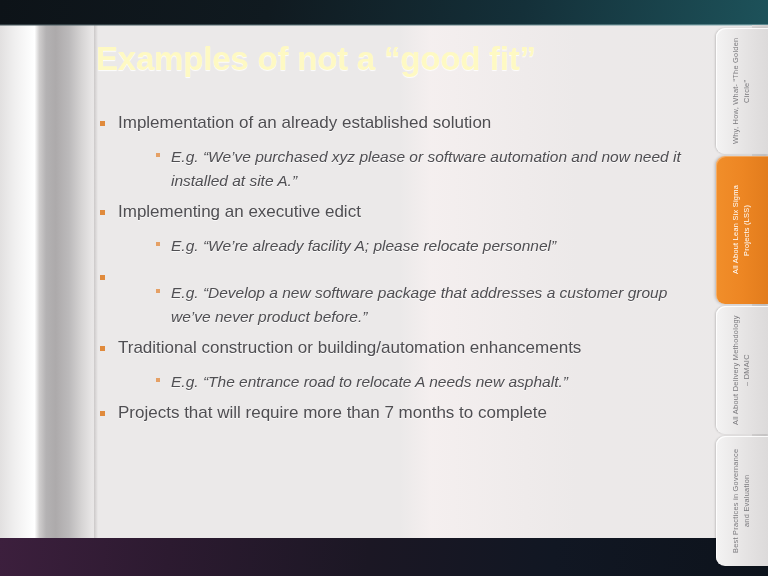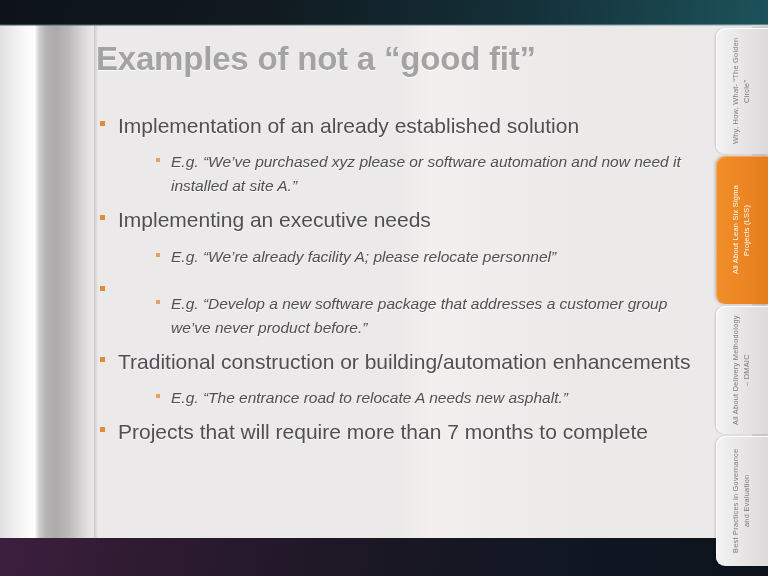--- a/index.html
+++ b/index.html
@@ -83,21 +83,21 @@
     z-index:3; pointer-events:none;
   }
 
   
   .title {
     position:absolute; left:96px; top:40px;
     width:590px;
     z-index:4;
     font-size:33px;
     font-weight:bold;
-    color:#a3a3a3;
+    color:#fef9c3;
     letter-spacing:-0.2px;
     text-shadow:0 1px 1px rgba(255,255,255,.9);
   }
 
   
   .body-copy {
     position:absolute; left:100px; top:112px;
     width:600px; height:400px;
     z-index:4;
   }
@@ -123,21 +123,21 @@
     margin-right:13px;
   }
   .lvl2 .mark {
     width:4px; height:4px;
     background:#e5a065;
     margin-top:8px;
     margin-right:11px;
   }
 
   .txt1 {
-    font-size:21px;
+    font-size:17px;
     color:#4f4e52;
     line-height:1.30;
     padding-bottom:10px;
     text-shadow:0 1px 0 rgba(255,255,255,.75);
   }
   .txt2 {
     font-size:15.5px;
     font-style:italic;
     color:#4f4e52;
     line-height:1.55;
@@ -217,21 +217,21 @@
       <span class="txt1">Implementation of an already established solution</span>
     </div>
 
     <div class="lvl2">
       <span class="mark"></span>
       <span class="txt2 wide">E.g. “We’ve purchased xyz please or software automation and now need it installed at site A.”</span>
     </div>
 
     <div class="lvl1">
       <span class="mark"></span>
-      <span class="txt1">Implementing an executive needs</span>
+      <span class="txt1">Implementing an executive edict</span>
     </div>
 
     <div class="lvl2">
       <span class="mark"></span>
       <span class="txt2">E.g. “We’re already facility A; please relocate personnel”</span>
     </div>
 
     <div class="lvl1">
       <span class="mark"></span>
     </div>

